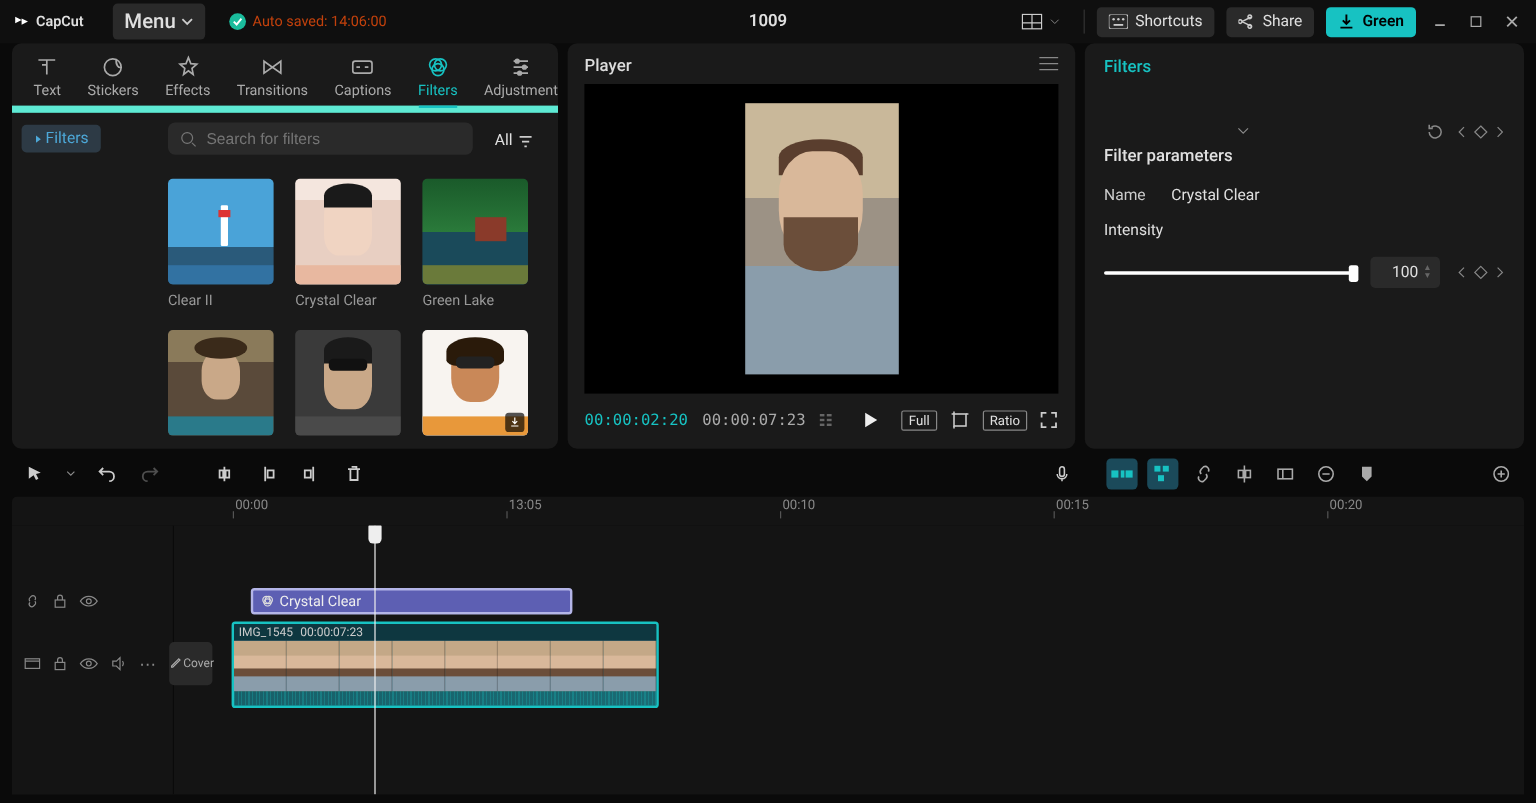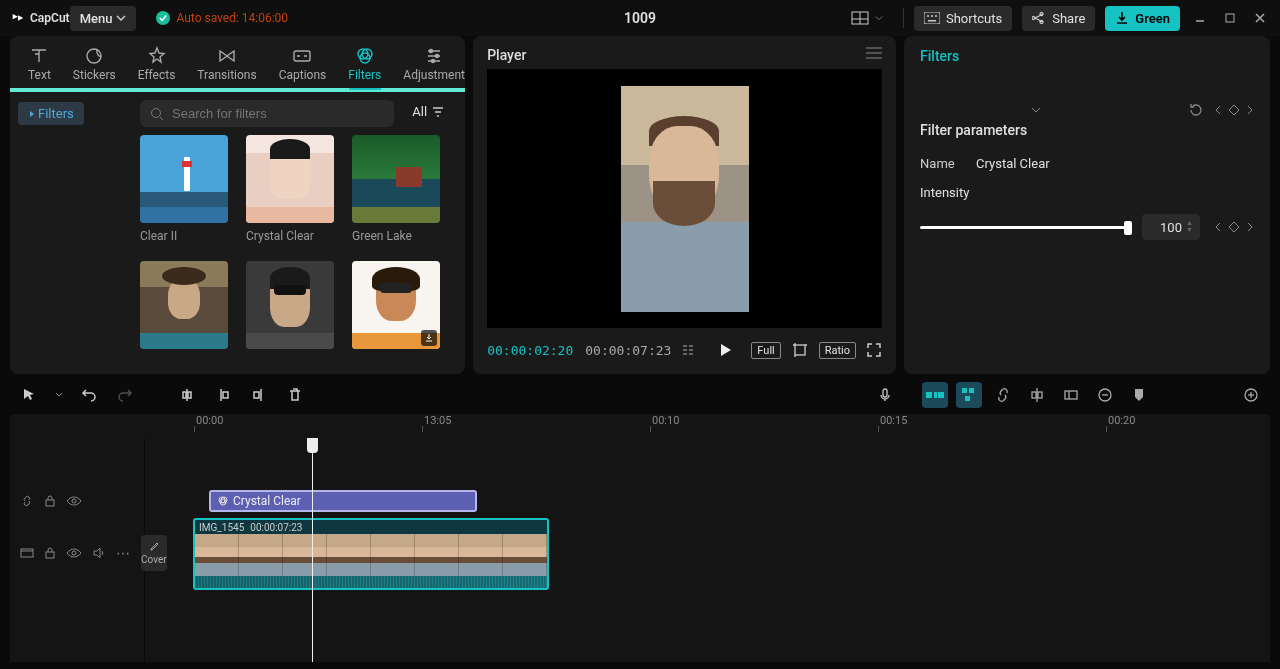--- a/index.html
+++ b/index.html
@@ -2,46 +2,46 @@
 <html><head>
 <meta charset="utf-8">
 <style>
 * { margin: 0; padding: 0; box-sizing: border-box; }
 body { background: #0a0a0a; color: #e0e0e0; font-family: -apple-system, BlinkMacSystemFont, "Segoe UI", Roboto, sans-serif; font-size: 13px; width: 1280px; height: 669px; overflow: hidden; }
 
 
 .topbar { height: 36px; display: flex; align-items: center; padding: 13px 10px; background: #0f0f0f; }
 .logo { display: flex; align-items: center; gap: 4px; font-weight: 600; font-size: 12px; }
 .logo svg { width: 16px; height: 16px; }
-.menu-btn { margin-left: 0; background: #2a2a2a; padding: 5px 10px; border-radius: 4px; display: flex; align-items: center; gap: 4px; cursor: pointer; font-size: 13px; font-weight: 500; }
+.menu-btn { margin-left: 24px; background: #2a2a2a; padding: 5px 10px; border-radius: 4px; display: flex; align-items: center; gap: 4px; cursor: pointer; font-size: 17px; font-weight: 500; }
 .autosave { margin-left: 20px; display: flex; align-items: center; gap: 6px; color: #c2410c; font-size: 12px; }
 .autosave-icon { width: 14px; height: 14px; background: #1abc9c; border-radius: 50%; display: flex; align-items: center; justify-content: center; }
 .title-center { position: absolute; left: 50%; transform: translateX(-50%); font-weight: 600; font-size: 14px; }
 .topbar-right { margin-left: auto; display: flex; align-items: center; gap: 10px; }
 .topbtn { display: flex; align-items: center; gap: 6px; padding: 5px 10px; border-radius: 4px; cursor: pointer; font-size: 13px; }
 .topbtn.dark { background: #2a2a2a; }
 .topbtn.export { background: #17c2c2; color: #000; font-weight: 600; }
 .divider { width: 1px; height: 20px; background: #333; }
 .winbtn { width: 20px; height: 20px; display: flex; align-items: center; justify-content: center; cursor: pointer; color: #aaa; }
 
 
 .main { display: flex; height: 338px; padding: 0 10px; gap: 8px; }
 
 
 .left-panel { width: 458px; background: #1a1a1a; border-radius: 8px; display: flex; flex-direction: column; overflow: hidden; }
-.tabs { display: flex; align-items: center; padding: 6px 8px 0; gap: 2px; border-bottom: 4px solid #5eead4; }
+.tabs { display: flex; align-items: center; padding: 6px 8px 0; gap: 2px; border-bottom: 6px solid #5eead4; }
 .tab { display: flex; flex-direction: column; align-items: center; gap: 2px; padding: 4px 10px 6px; cursor: pointer; color: #aaa; font-size: 12px; position: relative; }
 .tab.active { color: #17c2c2; }
 .tab.active::after { content:''; position:absolute; bottom:-2px; left:20%; right:20%; height:2px; background:#17c2c2; }
 .tab-icon { width: 20px; height: 20px; display: flex; align-items: center; justify-content: center; }
 .left-body { flex: 1; display: flex; overflow: hidden; }
 .sidebar { width: 118px; padding: 10px 8px; }
 .sidebar-pill { background: #2d3a45; color: #4da8d8; padding: 4px 10px; border-radius: 4px; font-size: 13px; display: inline-flex; align-items: center; gap: 2px; }
 .filter-content { flex: 1; padding: 8px 12px 0; overflow: hidden; }
-.search-row { display: flex; gap: 10px; align-items: flex-start; margin-bottom: 8px; }
+.search-row { display: flex; gap: 10px; align-items: flex-end; margin-bottom: 20px; }
 .search-box { flex: 1; background: #2a2a2a; border-radius: 6px; padding: 6px 10px; display: flex; align-items: center; gap: 8px; color: #777; }
 .search-box input { background: none; border: none; color: #ccc; outline: none; flex: 1; font-size: 13px; }
 .all-btn { display: flex; align-items: center; gap: 4px; padding: 4px 8px; cursor: pointer; }
 .section-label { font-size: 13px; color: #ccc; margin: 6px 0 10px; }
 .thumb-grid { display: flex; flex-wrap: wrap; gap: 18px; }
 .thumb-item { width: 88px; }
 .thumb { width: 88px; height: 88px; background: #333; border-radius: 4px; position: relative; overflow: hidden; display: flex; flex-direction: column; }
 .thumb .strip { height: 16px; margin-top: auto; }
 .thumb-label { margin-top: 6px; color: #999; font-size: 12px; white-space: nowrap; overflow: hidden; text-overflow: ellipsis; }
 .dl-badge { position:absolute; right:3px; bottom:3px; width:16px; height:16px; background:#000a; border-radius:3px; display:flex; align-items:center; justify-content:center; }
@@ -87,21 +87,21 @@
 .tl-toolbar-right { margin-left: auto; display: flex; gap: 8px; align-items: center; }
 .tl-ruler { height: 24px; position: relative; background: #141414; border-radius: 4px 4px 0 0; margin-top: 2px; }
 .ruler-mark { position: absolute; top: 0; color: #888; font-size: 11px; }
 .ruler-mark::before { content:''; position:absolute; left:-2px; top:12px; width:1px; height:6px; background:#555; }
 .playhead { position: absolute; top: 0; bottom: 0; width: 1px; background: #eee; z-index: 10; }
 .playhead-handle { position: absolute; top: -1px; left: -5px; width: 11px; height: 16px; background: #eee; border-radius: 2px 2px 4px 4px; }
 .tl-body { flex: 1; position: relative; background: #141414; overflow: hidden; display:flex; }
 .tl-left-gutter { width: 135px; background:#141414; border-right:1px solid #0a0a0a; display:flex; flex-direction:column; }
 .gutter-row { height:26px; display:flex; align-items:center; gap:10px; padding:0 10px; color:#888; }
 .gutter-row.video { height:78px; align-items:center; }
-.cover-btn { width:36px; height:36px; background:#2a2a2a; border-radius:4px; display:flex; flex-direction:column; align-items:center; justify-content:center; font-size:10px; color:#aaa; gap:1px;}
+.cover-btn { width:36px; height:36px; background:#2a2a2a; border-radius:4px; display:flex; flex-direction:row; align-items:center; justify-content:center; font-size:10px; color:#aaa; gap:1px;}
 .dots { font-size:14px; letter-spacing:1px; }
 .tl-tracks { flex:1; position:relative; }
 .track { position: absolute; left: 0; right: 0; }
 .filter-clip { position: absolute; height: 22px; top: 0; background: #5d5fb3; border: 2px solid #b4b5e8; border-radius: 3px; display: flex; align-items: center; padding: 0 6px; gap: 4px; font-size: 12px; color: #eee; }
 .video-clip { position: absolute; height: 72px; background: #1b5560; border: 2px solid #17c2c2; border-radius: 3px; overflow: hidden; display: flex; flex-direction: column; }
 .clip-header { height: 14px; background: #0e3740; color: #ccc; font-size: 10px; padding: 0 4px; display: flex; gap: 6px; align-items:center; }
 .clip-thumbs { flex: 1; display: flex; }
 .clip-thumb { flex: 1; background: linear-gradient(180deg,#c4a887 0%,#c4a887 30%,#d9b89a 30%,#d9b89a 55%,#6b4e3a 55%,#6b4e3a 70%,#8a9dab 70%); border-right:1px solid #0003; }
 .clip-audio { height: 12px; background: linear-gradient(90deg,#0c8a8a33,#17c2c233); position:relative; }
 .wave { position:absolute; inset:0; background: repeating-linear-gradient(90deg,#17c2c2aa 0 1px, transparent 1px 3px); opacity:.4;}

